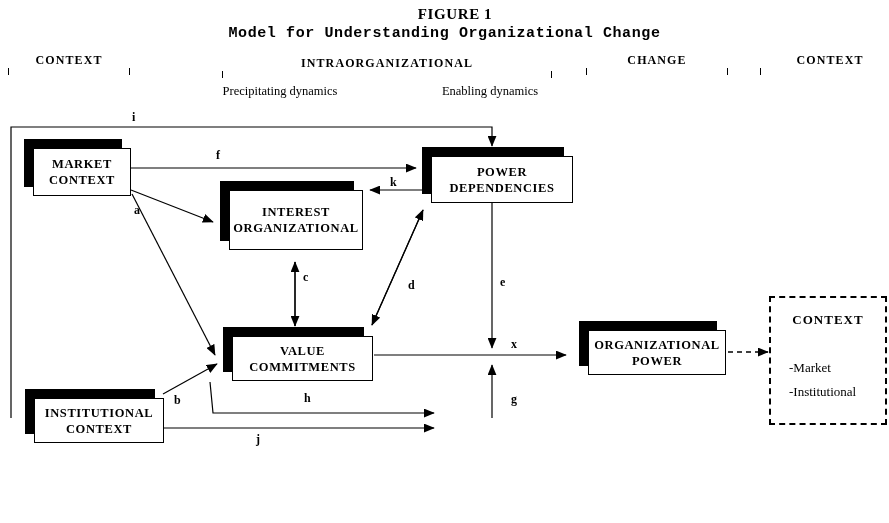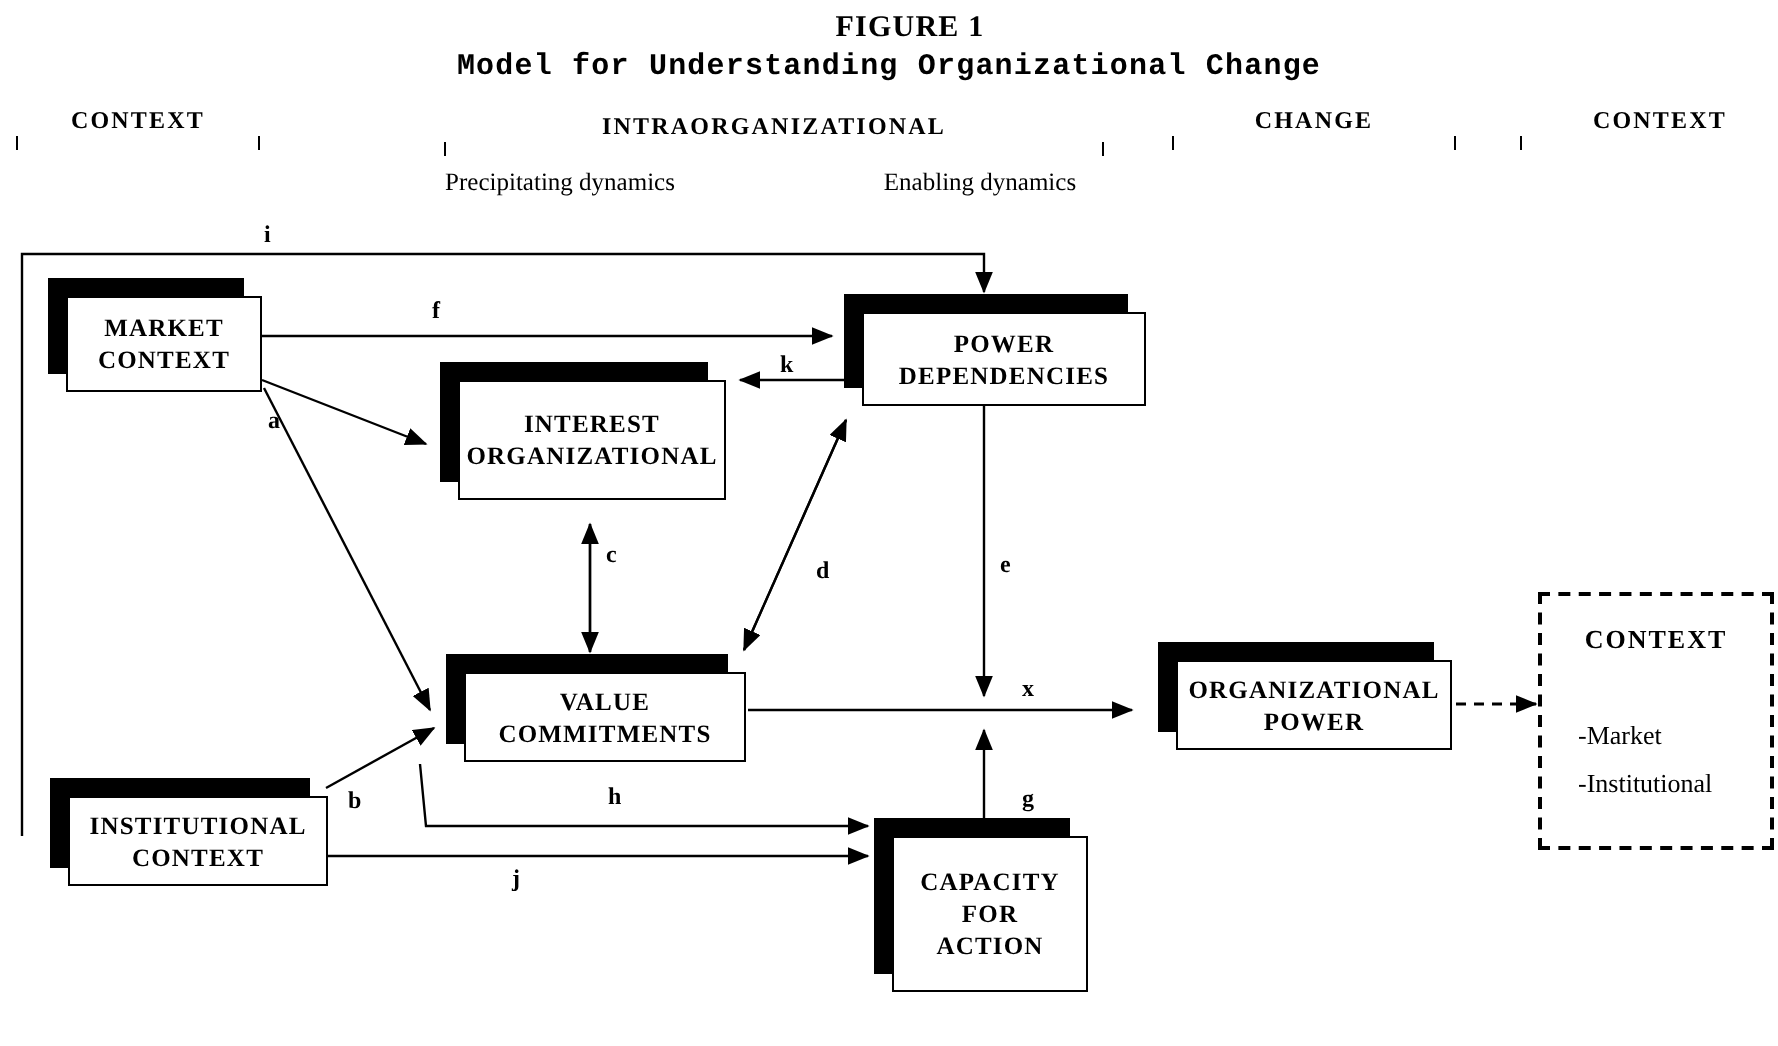--- a/index.html
+++ b/index.html
@@ -279,28 +279,20 @@
   </div>
 
   <div class="node" style="left:34px; top:385px; width:130px; height:45px;margin-top:13px;">
     <div class="shadow"></div>
     <div class="face">
       <span class="lbl">INSTITUTIONAL
 CONTEXT</span>
     </div>
   </div>
 
-  <div class="node" style="left:446px; top:418px; width:98px; height:78px;">
-    <div class="shadow"></div>
-    <div class="face">
-      <span class="lbl">CAPACITY
-FOR
-ACTION</span>
-    </div>
-  </div>
 
   <div class="node" style="left:588px; top:330px; width:138px; height:45px;">
     <div class="shadow"></div>
     <div class="face">
       <span class="lbl">ORGANIZATIONAL
 POWER</span>
     </div>
   </div>
 
   <div id="outcome-context" style="left:769px; top:296px; width:118px; height:129px;">

